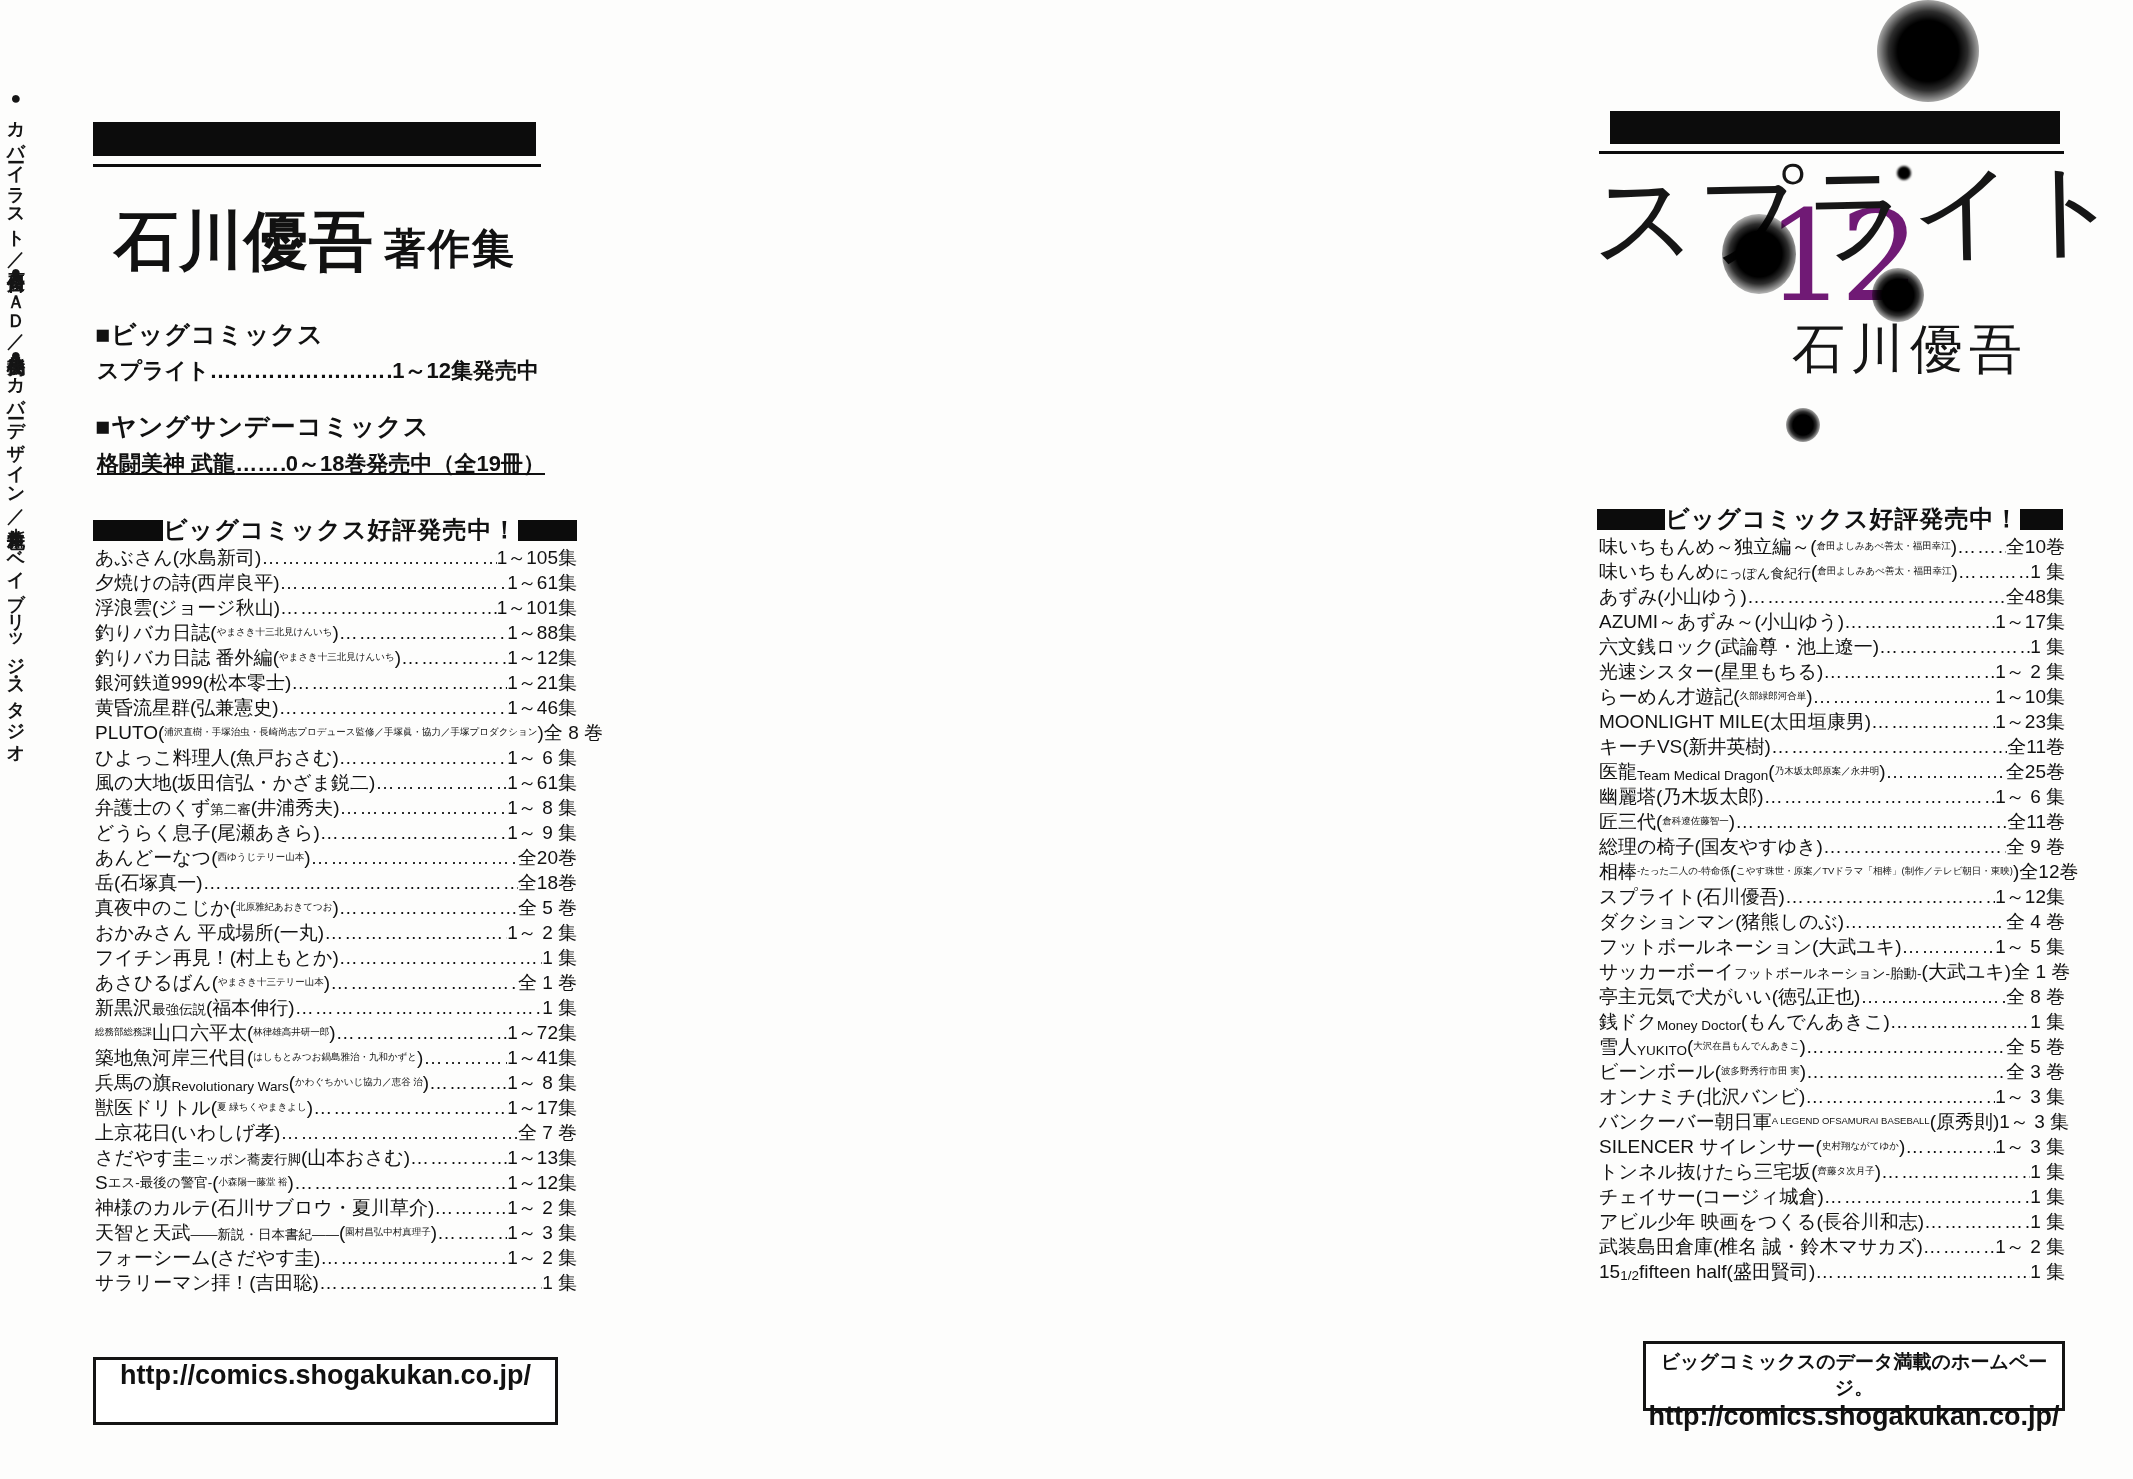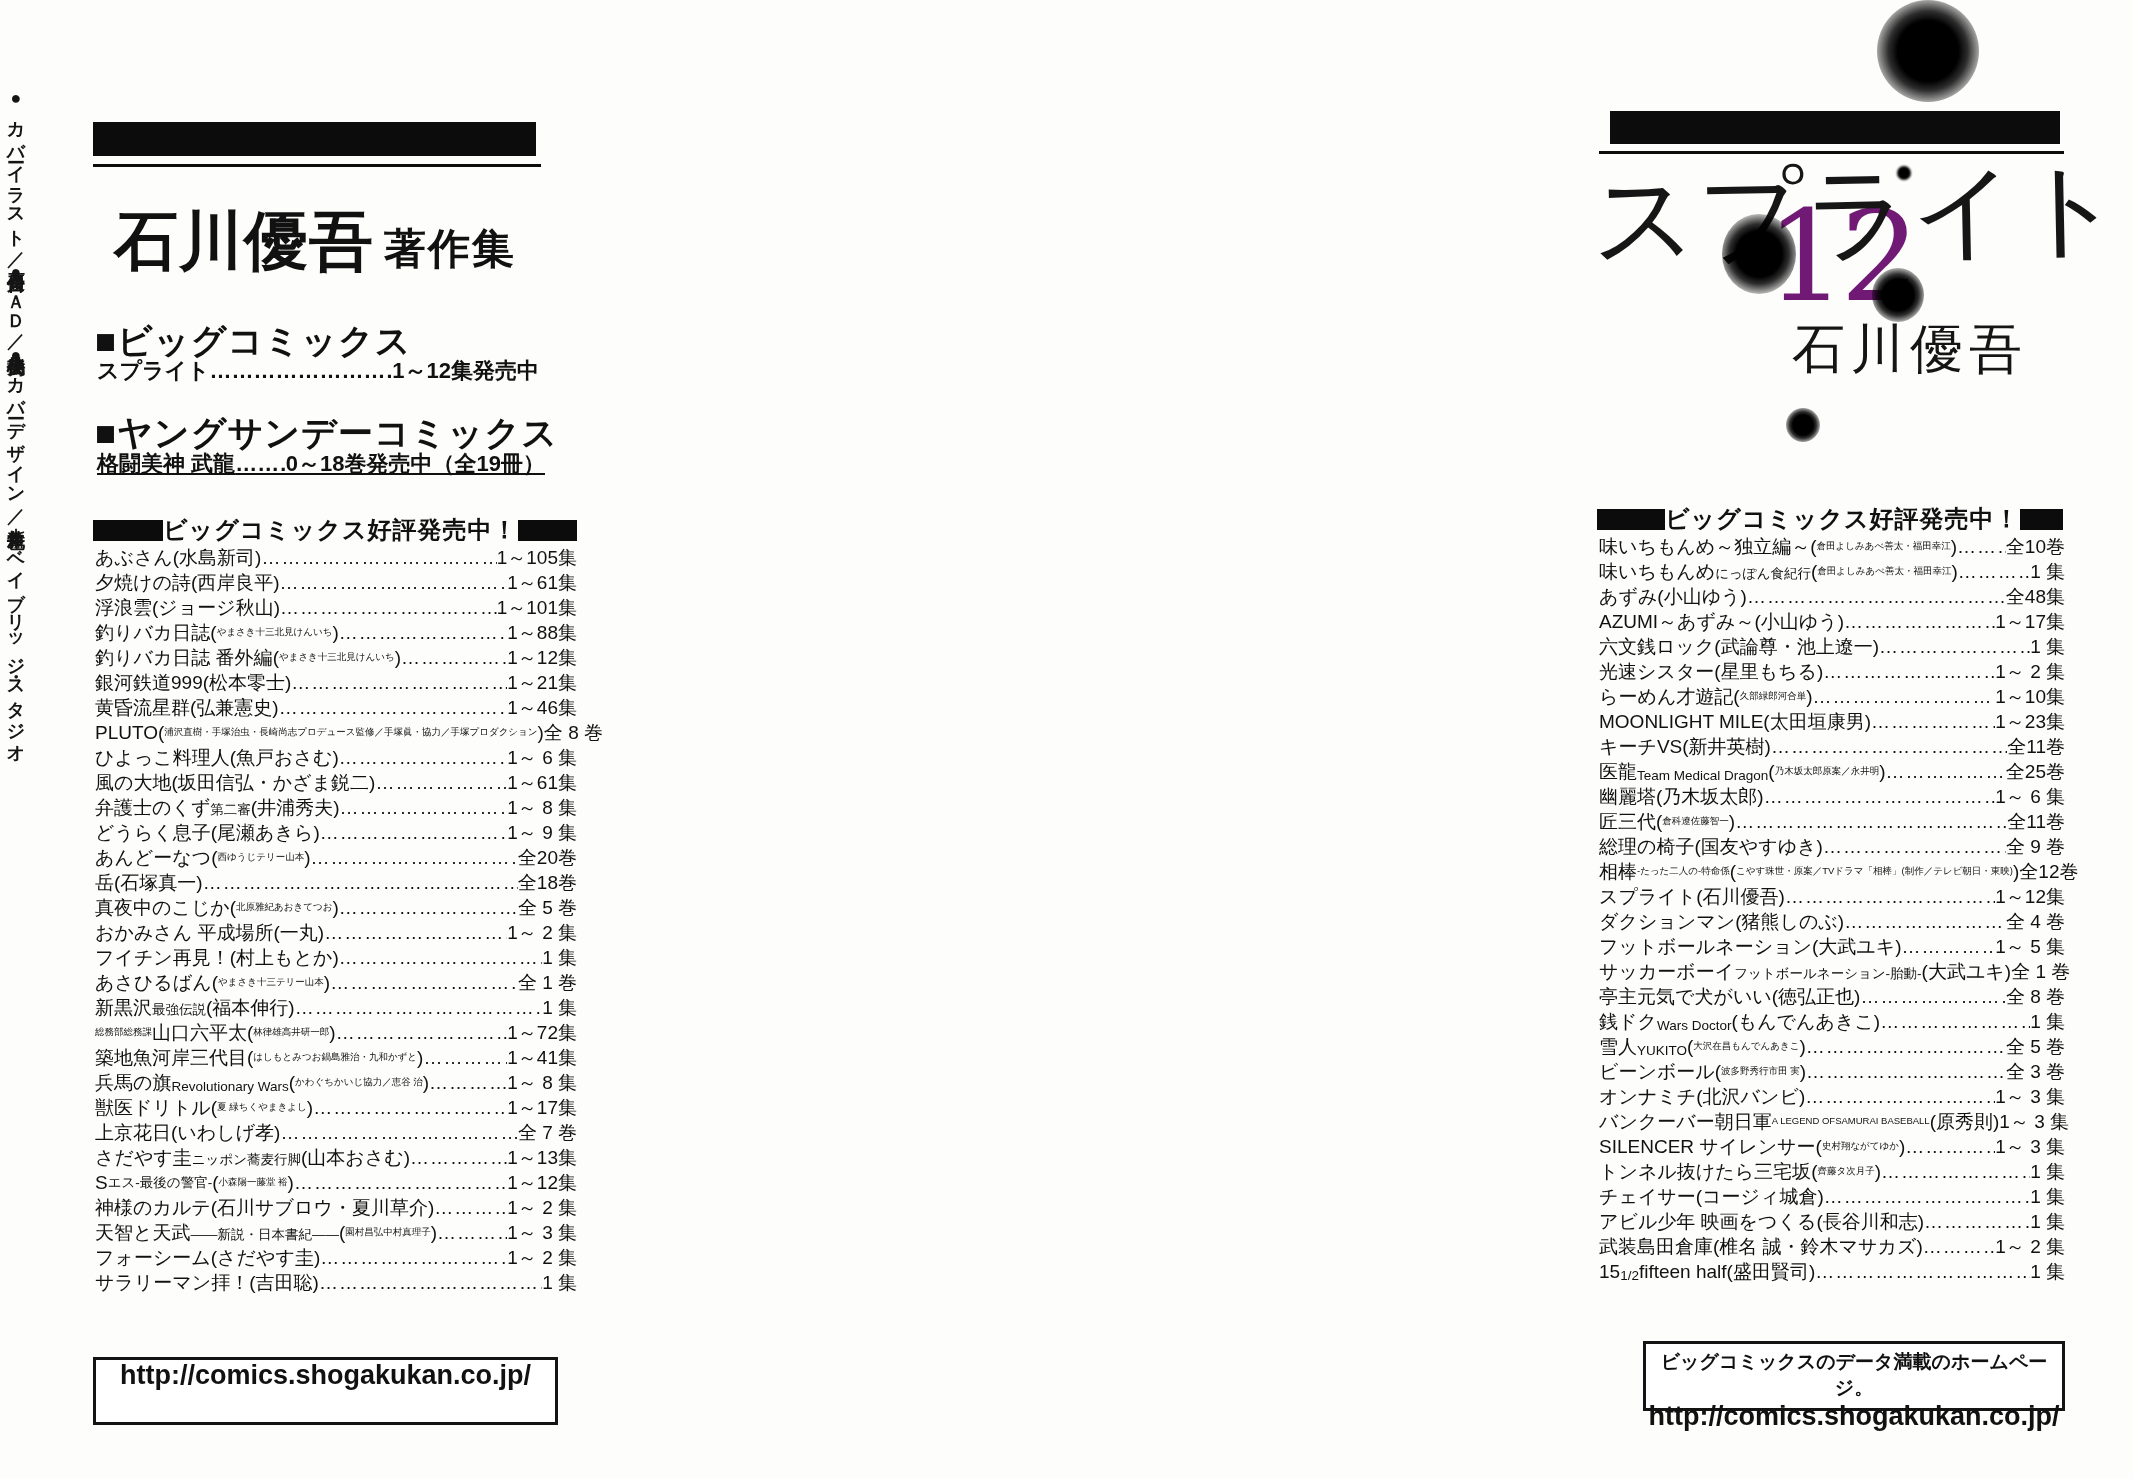--- a/index.html
+++ b/index.html
@@ -17,21 +17,21 @@
     writing-mode:vertical-rl;text-orientation:mixed;
     font-size:18px;font-weight:600;letter-spacing:1px;color:#151515;
   }
 
   
   .lp-bar{left:93px;top:122px;width:443px;height:34px;background:#0c0c0c;}
   .lp-rule{left:93px;top:164px;width:448px;height:3px;background:#0c0c0c;}
   .lp-title{left:114px;top:198px;display:flex;align-items:baseline;white-space:nowrap;}
   .lp-title .big{font-size:64px;font-weight:700;letter-spacing:1px;}
   .lp-title .suf{font-size:42px;font-weight:700;margin-left:10px;letter-spacing:2px;}
-  .sec-h{font-size:35px;font-weight:700;letter-spacing:1px;white-space:nowrap;font-family:Liberation Mono, monospace;}
+  .sec-h{font-size:25px;font-weight:700;letter-spacing:1px;white-space:nowrap;}
   .sec-row{display:flex;align-items:center;font-size:22px;font-weight:700;white-space:nowrap;}
   .sec-row .dots{flex:1 1 0;min-width:0;overflow:hidden;white-space:nowrap;font-weight:700;}
   .lp-sec1-h{left:95px;top:318px;}
   .lp-sec1-row{left:97px;top:356px;width:442px;}
   .lp-sec2-h{left:95px;top:410px;}
   .lp-sec2-row{left:97px;top:449px;width:448px;text-decoration:underline;}
 
   
   .list-head{display:flex;align-items:center;height:24px;}
   .list-head .blk{background:#0c0c0c;height:21px;}
@@ -608,21 +608,21 @@
       <span class="t">
         <span class="m">亭主元気で犬がいい</span>
         <span class="m">(徳弘正也)</span>
       </span>
       <span class="dots"></span>
       <span class="vol">全 8 巻</span>
     </div>
     <div class="row">
       <span class="t">
         <span class="m">銭ドク </span>
-        <span class="s">Wars Doctor</span>
+        <span class="s">Money Doctor</span>
         <span class="m">(もんでんあきこ)</span>
       </span>
       <span class="dots"></span>
       <span class="vol">1 集</span>
     </div>
     <div class="row">
       <span class="t">
         <span class="m">雪人 </span>
         <span class="s">YUKITO</span>
         <span class="pw">(<span class="k">

